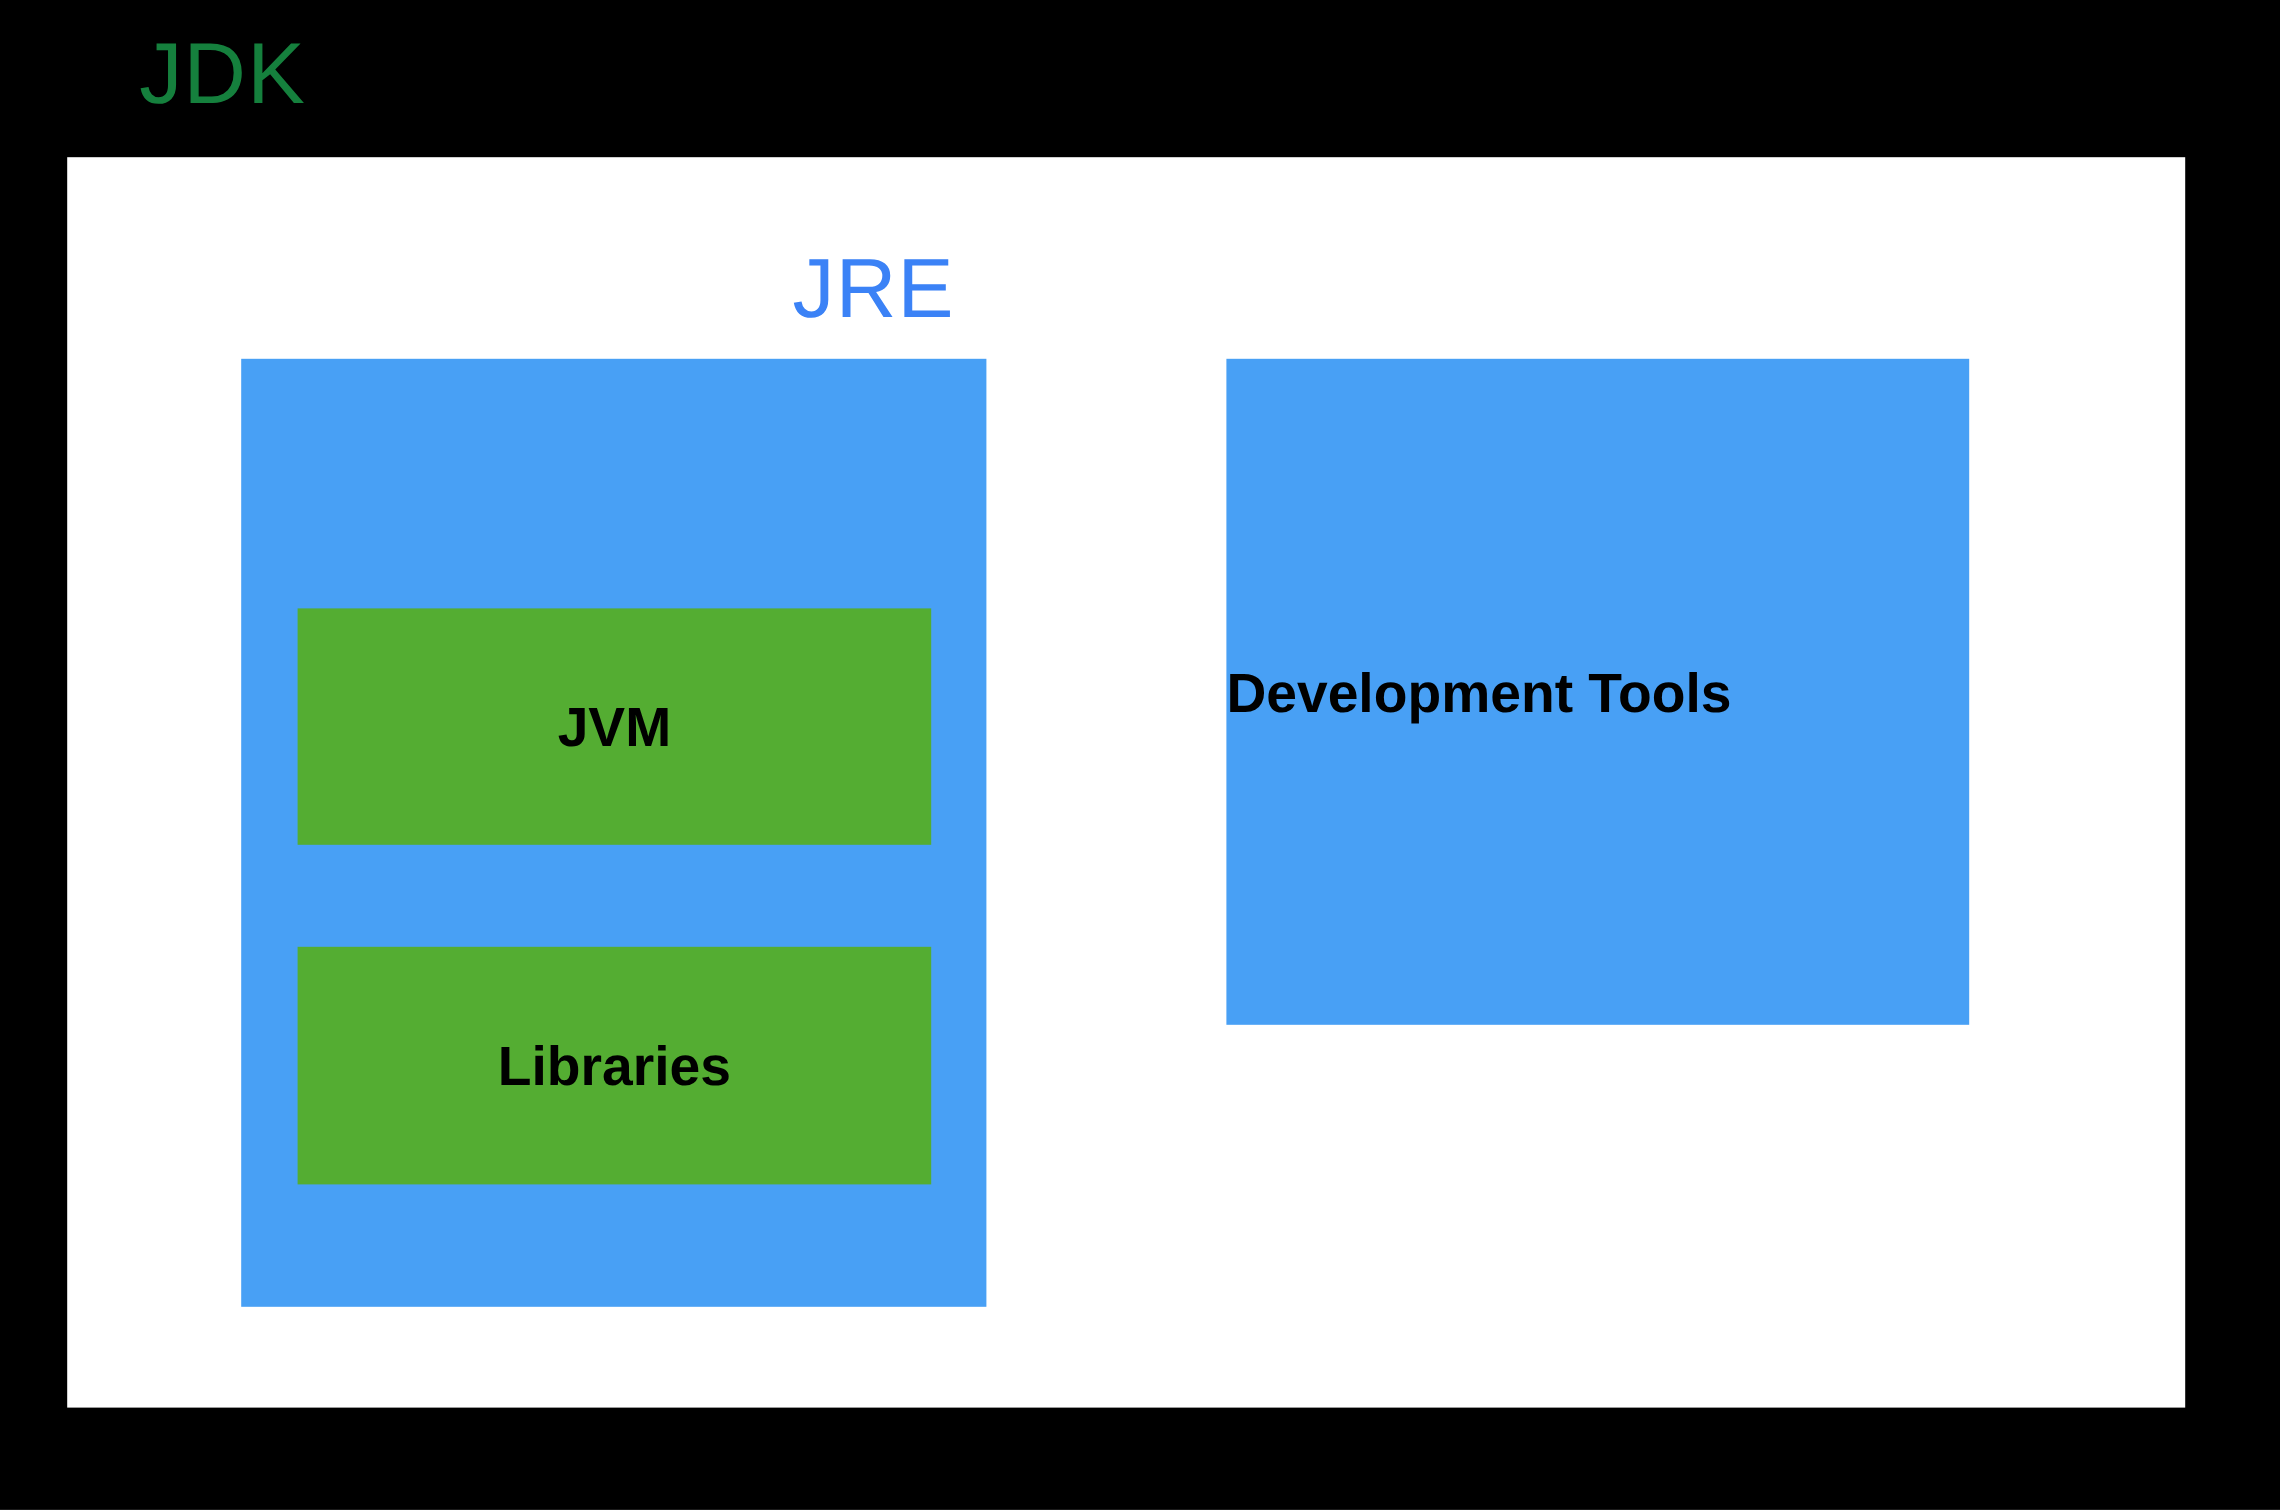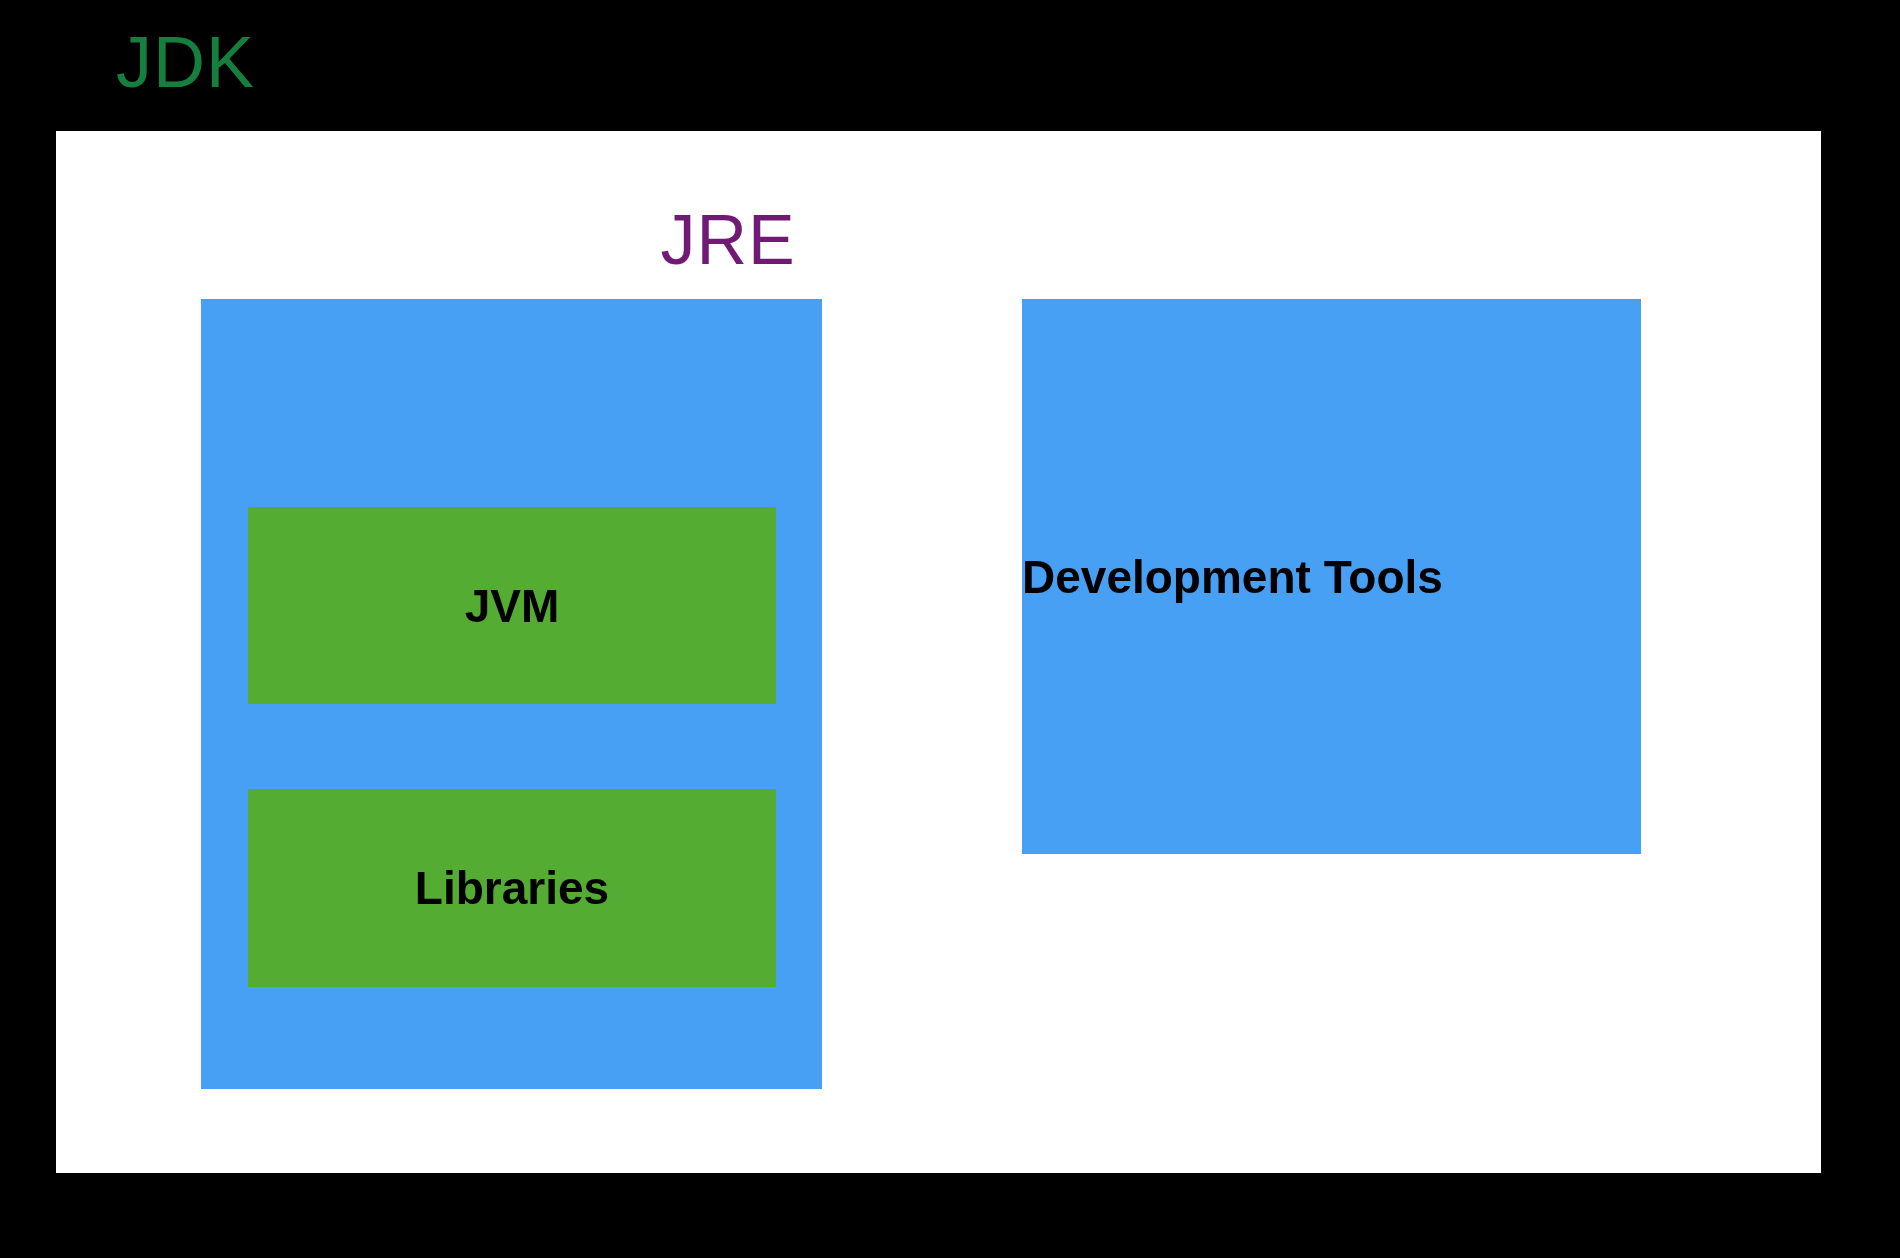--- a/index.html
+++ b/index.html
@@ -36,21 +36,21 @@
     background: #ffffff;
   }
   .jre-title {
     position: absolute;
     left: 472px;
     top: 74px;
     width: 400px;
     text-align: center;
     font-size: 70px;
     font-weight: 400;
-    color: #701a75;
+    color: #3b82f6;
     line-height: 1.0;
     letter-spacing: 1px;
   }
   .jre-box {
     position: absolute;
     left: 145px;
     top: 168px;
     width: 621px;
     height: 790px;
     background: #48A0F5;

